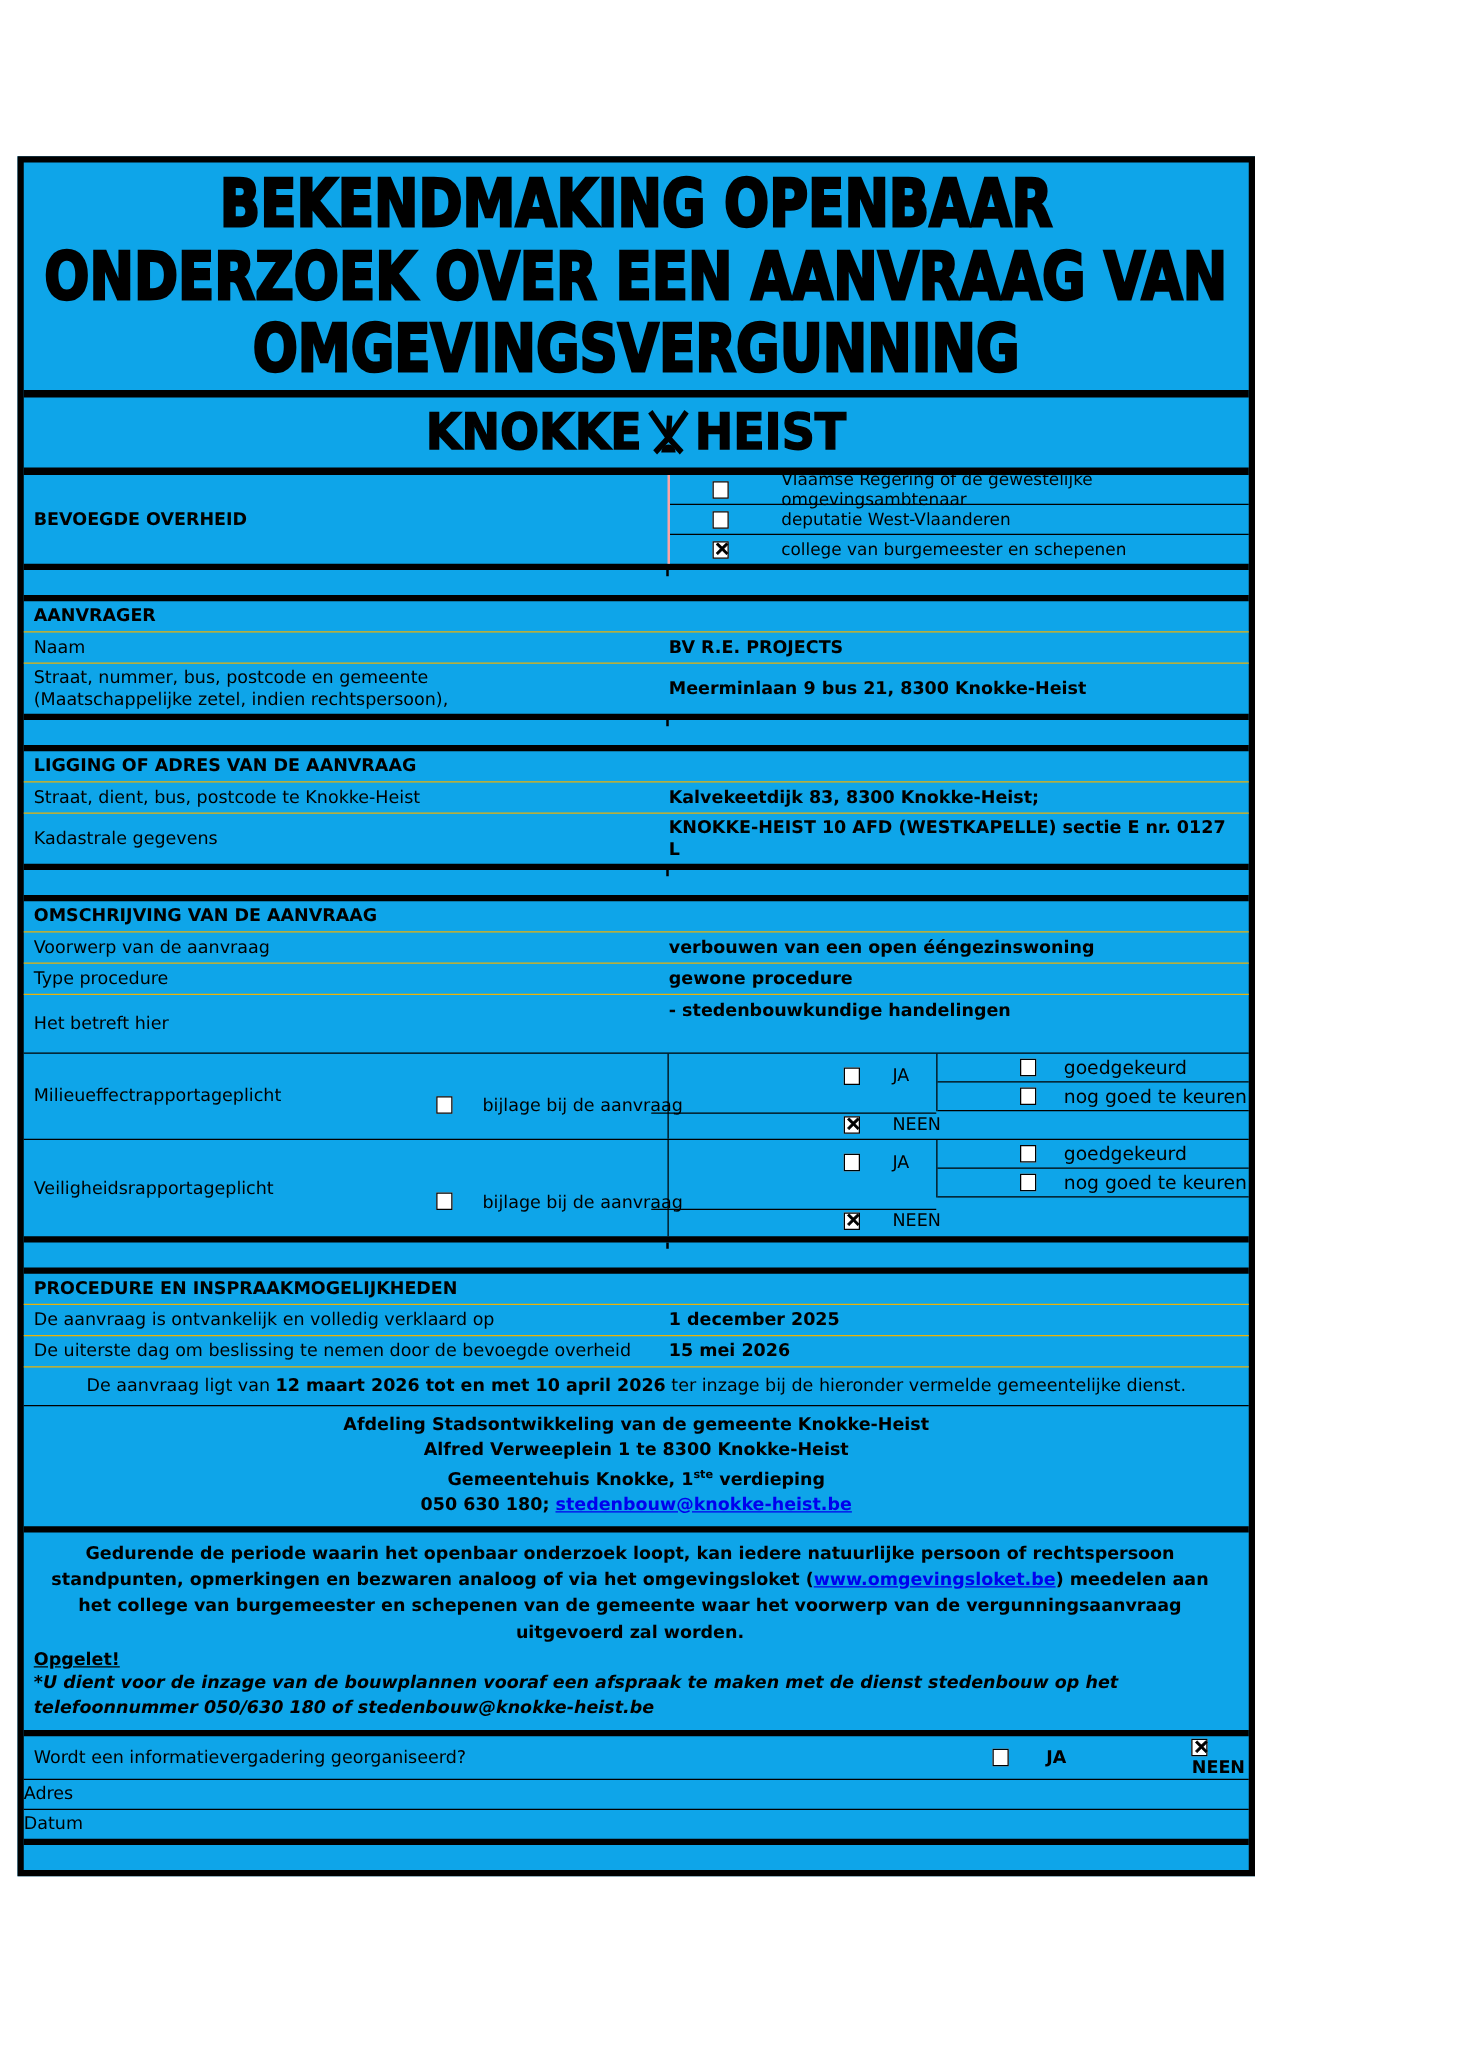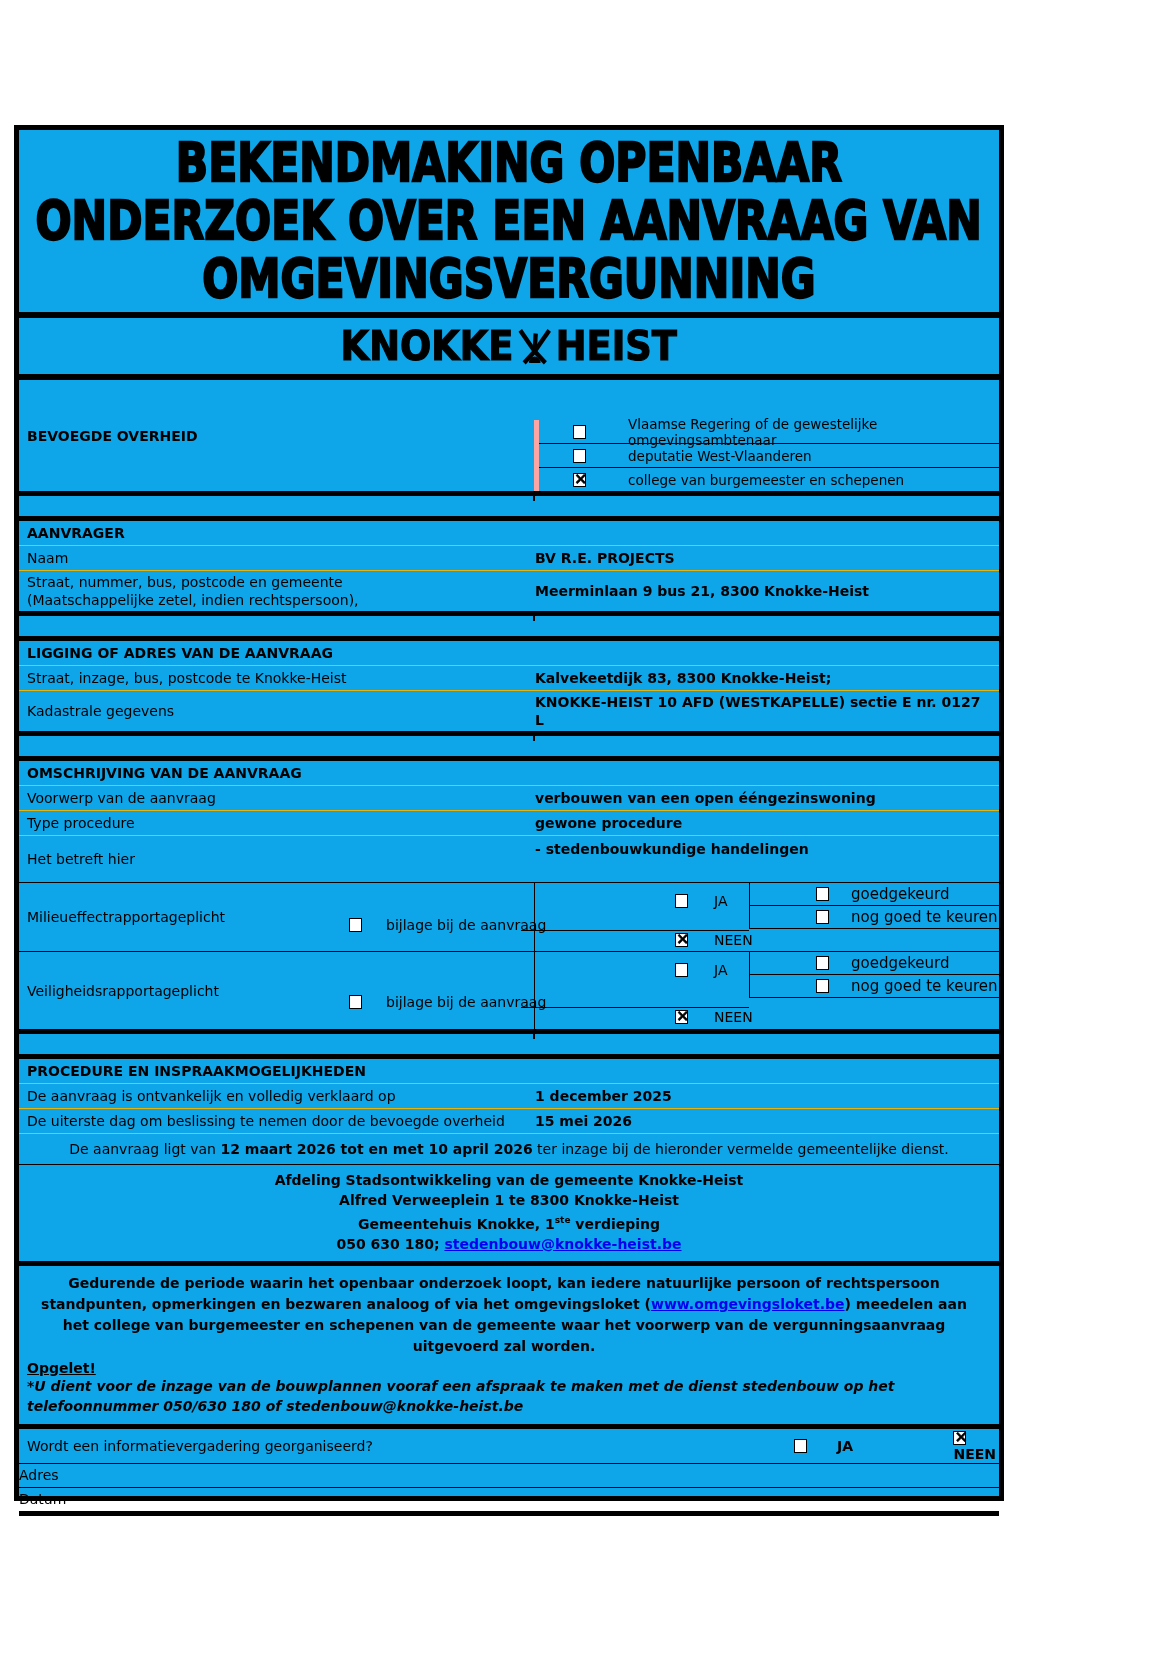--- a/index.html
+++ b/index.html
@@ -35,32 +35,32 @@
   
   .cb { width:11px; height:12px; border:1.6px solid #000; box-sizing:content-box; display:inline-block;
         flex:none; position:relative; background:#fff; }
   .cb.checked::after { content:"×"; position:absolute; left:0; right:0; top:-2px; bottom:0;
         font-size:16px; font-weight:bold; line-height:14px; text-align:center; -webkit-text-stroke:0.5px #000; }
 
   
   .bv { display:flex; }
   .bv-l { width:515px; flex:none; display:flex; align-items:center; padding-left:8px;
           font-weight:bold; box-sizing:border-box; }
-  .bv-r { flex:1; border-left:5px solid #fca5a5;margin-top:40px; }
+  .bv-r { flex:1; border-left:2px solid #fca5a5; }
   .bv-opt { display:flex; align-items:center; height:23px; border-bottom:1px solid #000; padding-left:34px; }
   .bv-opt:last-child { border-bottom:none; }
   .bv-opt .optlbl { margin-left:42px; font-size:13.5px; }
 
   
   .rap { position:relative; border-top:1px solid #000; }
   .rap::before { content:""; position:absolute; left:515px; top:0; bottom:0; width:1px; background:#000; }
   .rap1 { height:68px; }
   .rap2 { height:77px; }
   .rap-label { position:absolute; left:8px; top:50%; transform:translateY(-50%); }
-  .rap-bijlage { position:absolute; left:330px; display:flex; align-items:center; }
+  .rap-bijlage { position:absolute; left:330px; display:flex; }
   .rap1 .rap-bijlage { top:34px; } .rap2 .rap-bijlage { top:42px; }
   .rap-bijlage .blbl { margin-left:24px; }
   .rap-line { position:absolute; left:502px; right:250px; height:0; border-top:1.8px solid #000; }
   .rap1 .rap-line { top:47px; } .rap2 .rap-line { top:55px; }
   .rap-ja, .rap-neen { position:absolute; left:630px; display:flex; align-items:center; }
   .rap-ja { top:10px; } .rap1 .rap-neen { top:49px; } .rap2 .rap-neen { top:57px; }
   .rap-ja span, .rap-neen span { margin-left:26px; }
   .rap-right { position:absolute; right:0; top:0; width:250px; box-sizing:border-box; border-left:1.6px solid #000; }
   .rap-right .rr { height:22px; display:flex; align-items:center; padding-left:44px; border-bottom:1.6px solid #000; }
   .rap-right .rr span { margin-left:22px; font-size:15px; }
@@ -153,21 +153,21 @@
       </div>
       <div class="vc">Meerminlaan 9 bus 21, 8300 Knokke-Heist</div>
     </div>
   </div>
 
   <div class="gap"></div>
 
   <div class="sec">
     <div class="sec-hd">LIGGING OF ADRES VAN DE AANVRAAG</div>
     <div class="row">
-      <div class="lc">Straat, inzage, bus, postcode te Knokke-Heist</div>
+      <div class="lc">Straat, dient, bus, postcode te Knokke-Heist</div>
       <div class="vc">Kalvekeetdijk 83, 8300 Knokke-Heist;</div>
     </div>
     <div class="row">
       <div class="lc">Kadastrale gegevens</div>
       <div class="vc" style="white-space:pre-wrap;">KNOKKE-HEIST 10 AFD (WESTKAPELLE) sectie E nr. 0127  L</div>
     </div>
   </div>
 
   <div class="gap"></div>
 

